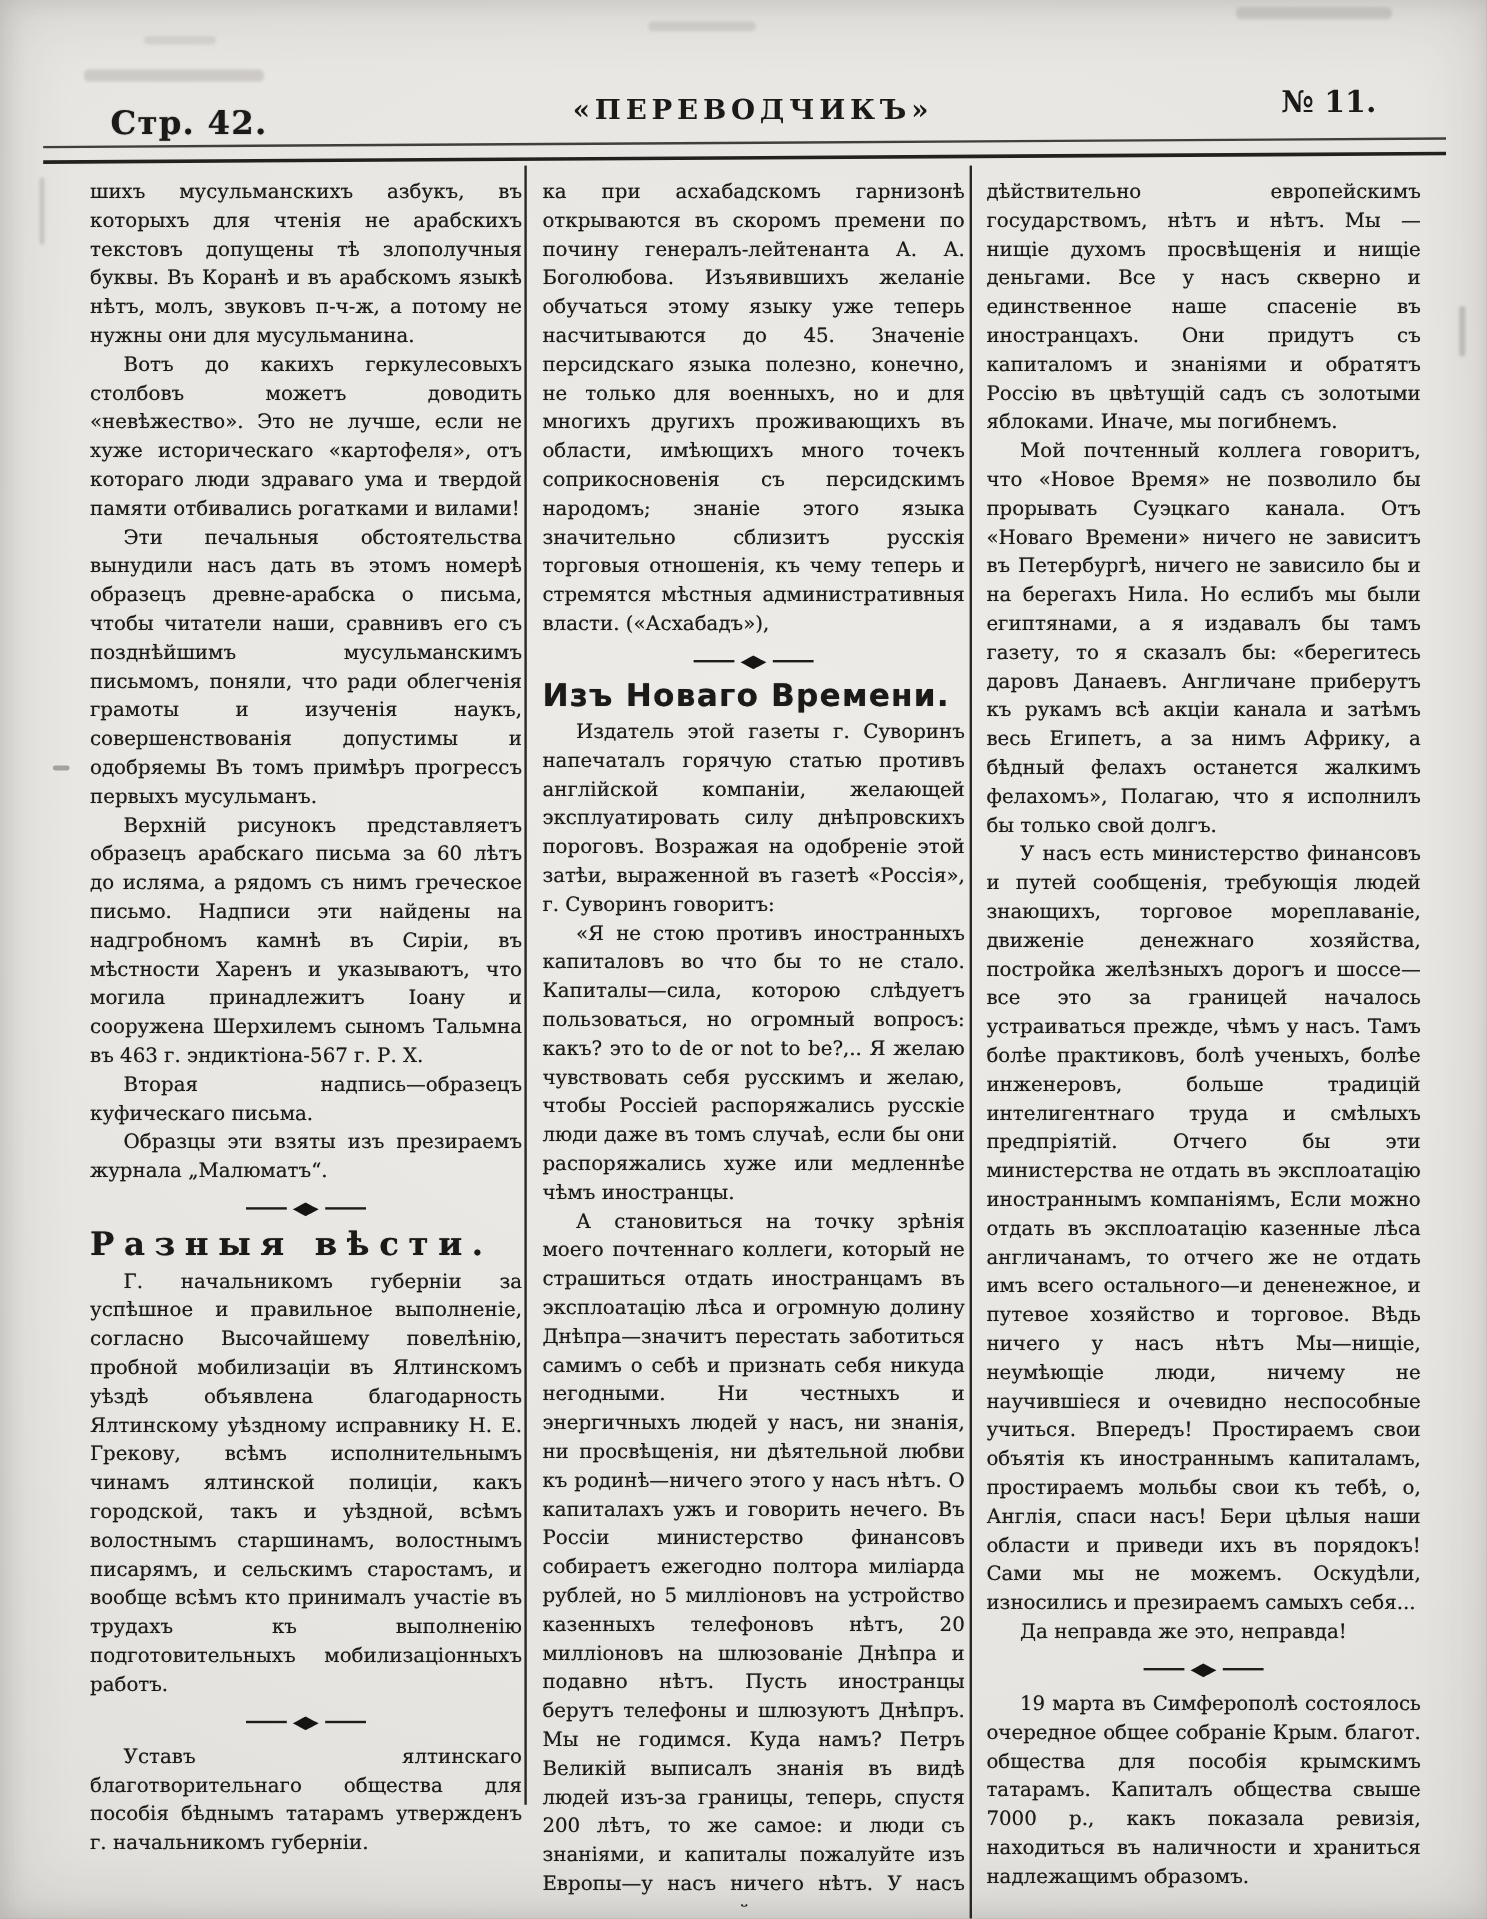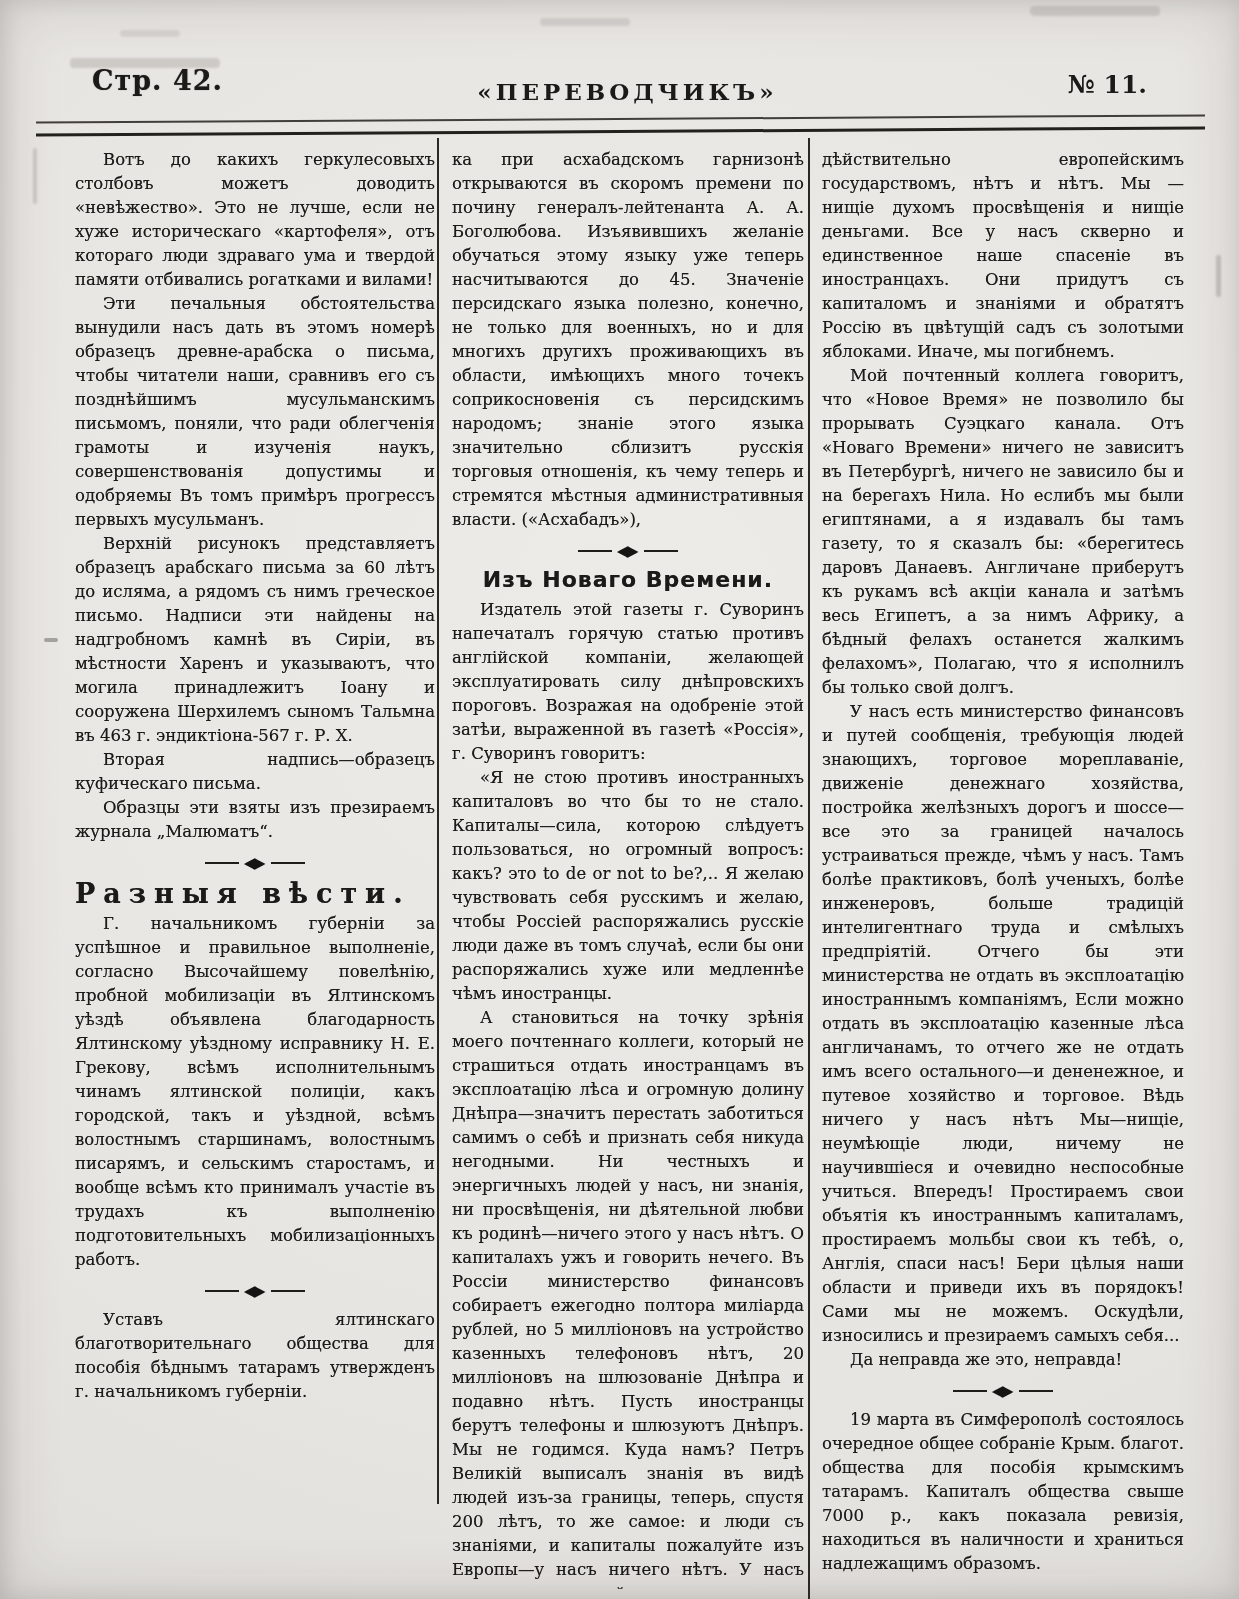--- a/index.html
+++ b/index.html
@@ -10,21 +10,21 @@
     margin:0 auto;
     background:
       radial-gradient(ellipse 130% 90% at 52% 38%, #edebe7 0%, #e7e5e1 55%, #dcdad6 100%);
     box-shadow:inset 0 0 60px rgba(60,58,54,.18), inset 4px 0 18px rgba(60,58,54,.12);
     overflow:hidden;
     font-family:"DejaVu Serif","Liberation Serif",serif;
     color:#1b1a18;
   }
   
   .hdr-page-label{
-    position:absolute;left:92px;top:65px;
+    position:absolute;left:92px;top:88px;
     font-size:27px;font-weight:bold;letter-spacing:1px;
     text-shadow:0 0 1px rgba(20,20,20,.55);
   }
   .hdr-masthead{
     position:absolute;left:16px;right:0;top:78px;
     text-align:center;
     font-size:23px;font-weight:bold;letter-spacing:4px;
   }
   .hdr-issue-label{
     position:absolute;right:92px;top:70px;
@@ -51,23 +51,23 @@
     text-shadow:0 0 .6px rgba(25,24,22,.6);
   }
   h2.display-heading{
     margin:10px 0 6px;
     text-align:left;
     font-size:27px;font-weight:bold;letter-spacing:8px;
     text-indent:0;
   }
   h3.subhead{
     margin:8px 0 6px;
-    text-align:center;
+    text-align:left;
     font-family:"DejaVu Sans","Liberation Sans",sans-serif;
-    font-size:22px;font-weight:bold;letter-spacing:1px;
+    font-size:26px;font-weight:bold;letter-spacing:1px;
     text-indent:0;
   }
   .divider{
     display:flex;justify-content:center;align-items:center;
     gap:10px;margin:10px 0 8px;height:18px;
   }
   .divider .dash{display:inline-block;width:34px;height:2.5px;background:#1e1d1a;}
   .divider .diamond{
     display:inline-block;font-size:15px;line-height:15px;
     transform:scaleX(1.9);color:#151412;
@@ -98,20 +98,21 @@
   <div class="hdr-page-label">Стр. 42.</div>
   <div class="hdr-masthead">«ПЕРЕВОДЧИКЪ»</div>
   <div class="hdr-issue-label">№ 11.</div>
   <div class="rule rule-thin"></div>
   <div class="rule rule-thick"></div>
 
   <div class="vrule" id="vrule-1"></div>
   <div class="vrule" id="vrule-2"></div>
 
   <div class="column" id="col-1">
+      <p class="no-indent">шихъ мусульманскихъ азбукъ, въ которыхъ для чтенія не арабскихъ текстовъ допущены тѣ злополучныя буквы. Въ Коранѣ и въ арабскомъ языкѣ нѣтъ, молъ, звуковъ п-ч-ж, а потому не нужны они для мусульманина.</p>
       <p>Вотъ до какихъ геркулесовыхъ столбовъ можетъ доводить «невѣжество». Это не лучше, если не хуже историческаго «картофеля», отъ котораго люди здраваго ума и твердой памяти отбивались рогатками и вилами!</p>
       <p>Эти печальныя обстоятельства вынудили насъ дать въ этомъ номерѣ образецъ древне-арабска о письма, чтобы читатели наши, сравнивъ его съ позднѣйшимъ мусульманскимъ письмомъ, поняли, что ради облегченія грамоты и изученія наукъ, совершенствованія допустимы и одобряемы Въ томъ примѣръ прогрессъ первыхъ мусульманъ.</p>
       <p>Верхній рисунокъ представляетъ образецъ арабскаго письма за 60 лѣтъ до исляма, а рядомъ съ нимъ греческое письмо. Надписи эти найдены на надгробномъ камнѣ въ Сиріи, въ мѣстности Харенъ и указываютъ, что могила принадлежитъ Іоану и сооружена Шерхилемъ сыномъ Тальмна въ 463 г. эндиктіона-567 г. Р. Х.</p>
       <p>Вторая надпись—образецъ куфическаго письма.</p>
       <p>Образцы эти взяты изъ презираемъ журнала „Малюматъ“.</p>
       <div class="divider">
         <span class="dash"></span>
         <span class="diamond">◆</span>
         <span class="dash"></span>
       </div>

